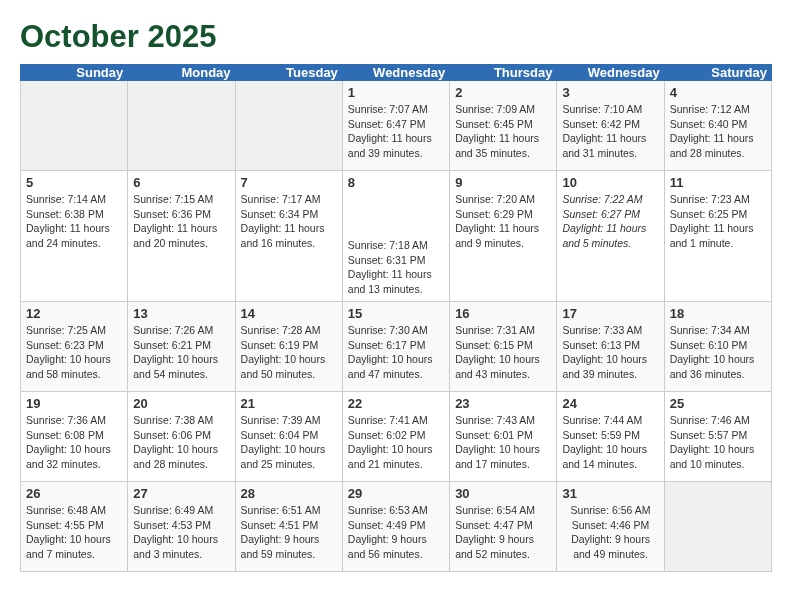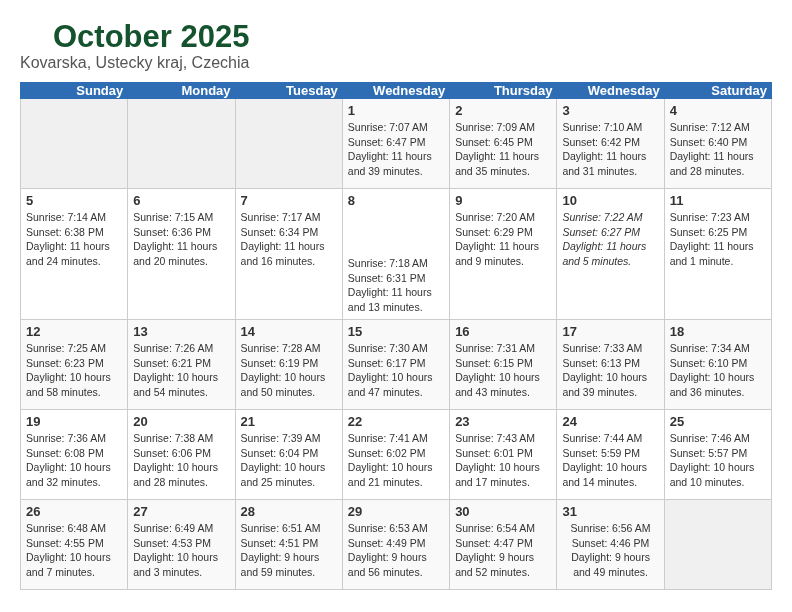--- a/index.html
+++ b/index.html
@@ -85,21 +85,20 @@
     .empty-cell {
       background: #f0f0f0 !important;
     }
   </style>
 </head>
 <body>
 
 <div class="header">
   <div class="title-block">
     <div class="month-title">October 2025</div>
-    <div class="location">Kovarska, Ustecky kraj, Czechia</div>
   </div>
 </div>
 
 <table>
   <thead>
     <tr>
     <th>Sunday</th>
         <th>Monday</th>
         <th>Tuesday</th>
         <th>Wednesday</th>

